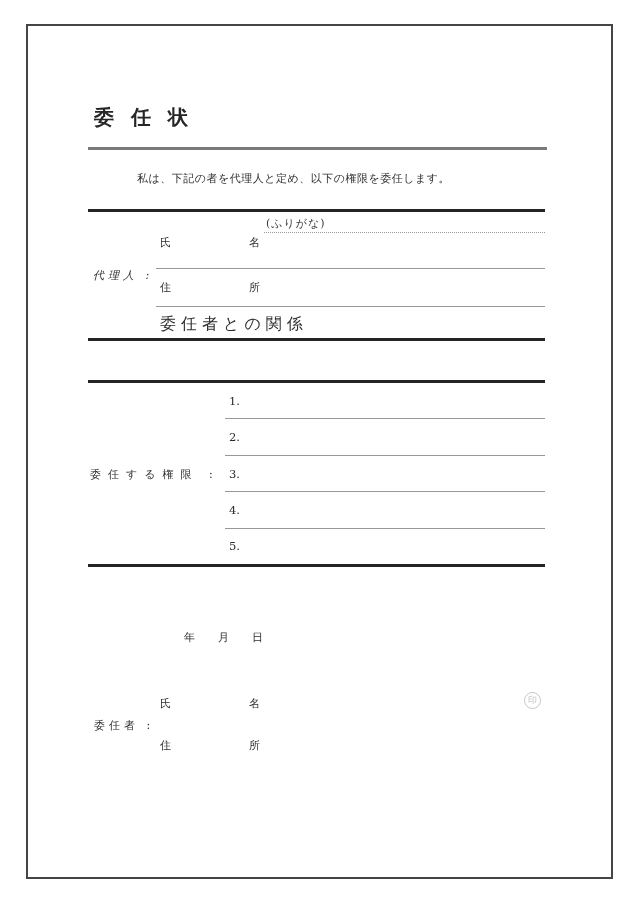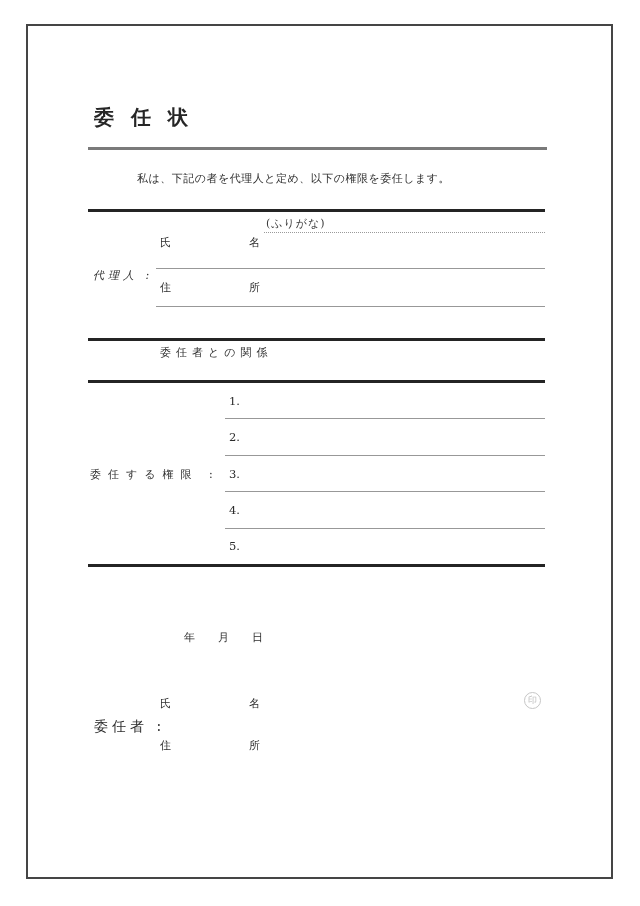--- a/index.html
+++ b/index.html
@@ -74,24 +74,23 @@
   .agent-addr-label   { left: 72px; top: 68px; }
   .thin-rule {
     left: 68px;
     width: 389px; height: 1px;
     background: #989898;
   }
   .sep1 { top: 56px; }
   .sep2 { top: 94px; }
   .relation-label {
     left: 72px; top: 102px;
-    font-size: 11px;
+    font-size: 16px;
     letter-spacing: 5px;
     white-space: nowrap;
-    margin-top: 31px;
   }
 
   
   .authority-table {
     left: 60px; top: 354px;
     width: 457px; height: 187px;
     border-top: 3px solid #242424;
     border-bottom: 3px solid #242424;
     display: flex;
     flex-direction: column;
@@ -123,21 +122,21 @@
     left: 156px; top: 604px;
     display: flex;
     gap: 23px;
     font-size: 11px;
   }
 
   
   .principal-name-label { left: 132px; top: 670px; }
   .principal-label {
     left: 66px; top: 692px;
-    font-size: 14px;
+    font-size: 11px;
     letter-spacing: 4px;
     white-space: nowrap;
   }
   .principal-addr-label { left: 132px; top: 712px; }
   .seal {
     left: 496px; top: 666px;
     width: 17px; height: 17px;
     border: 1px solid #c6c6c6;
     border-radius: 50%;
     color: #bdbdbd;

